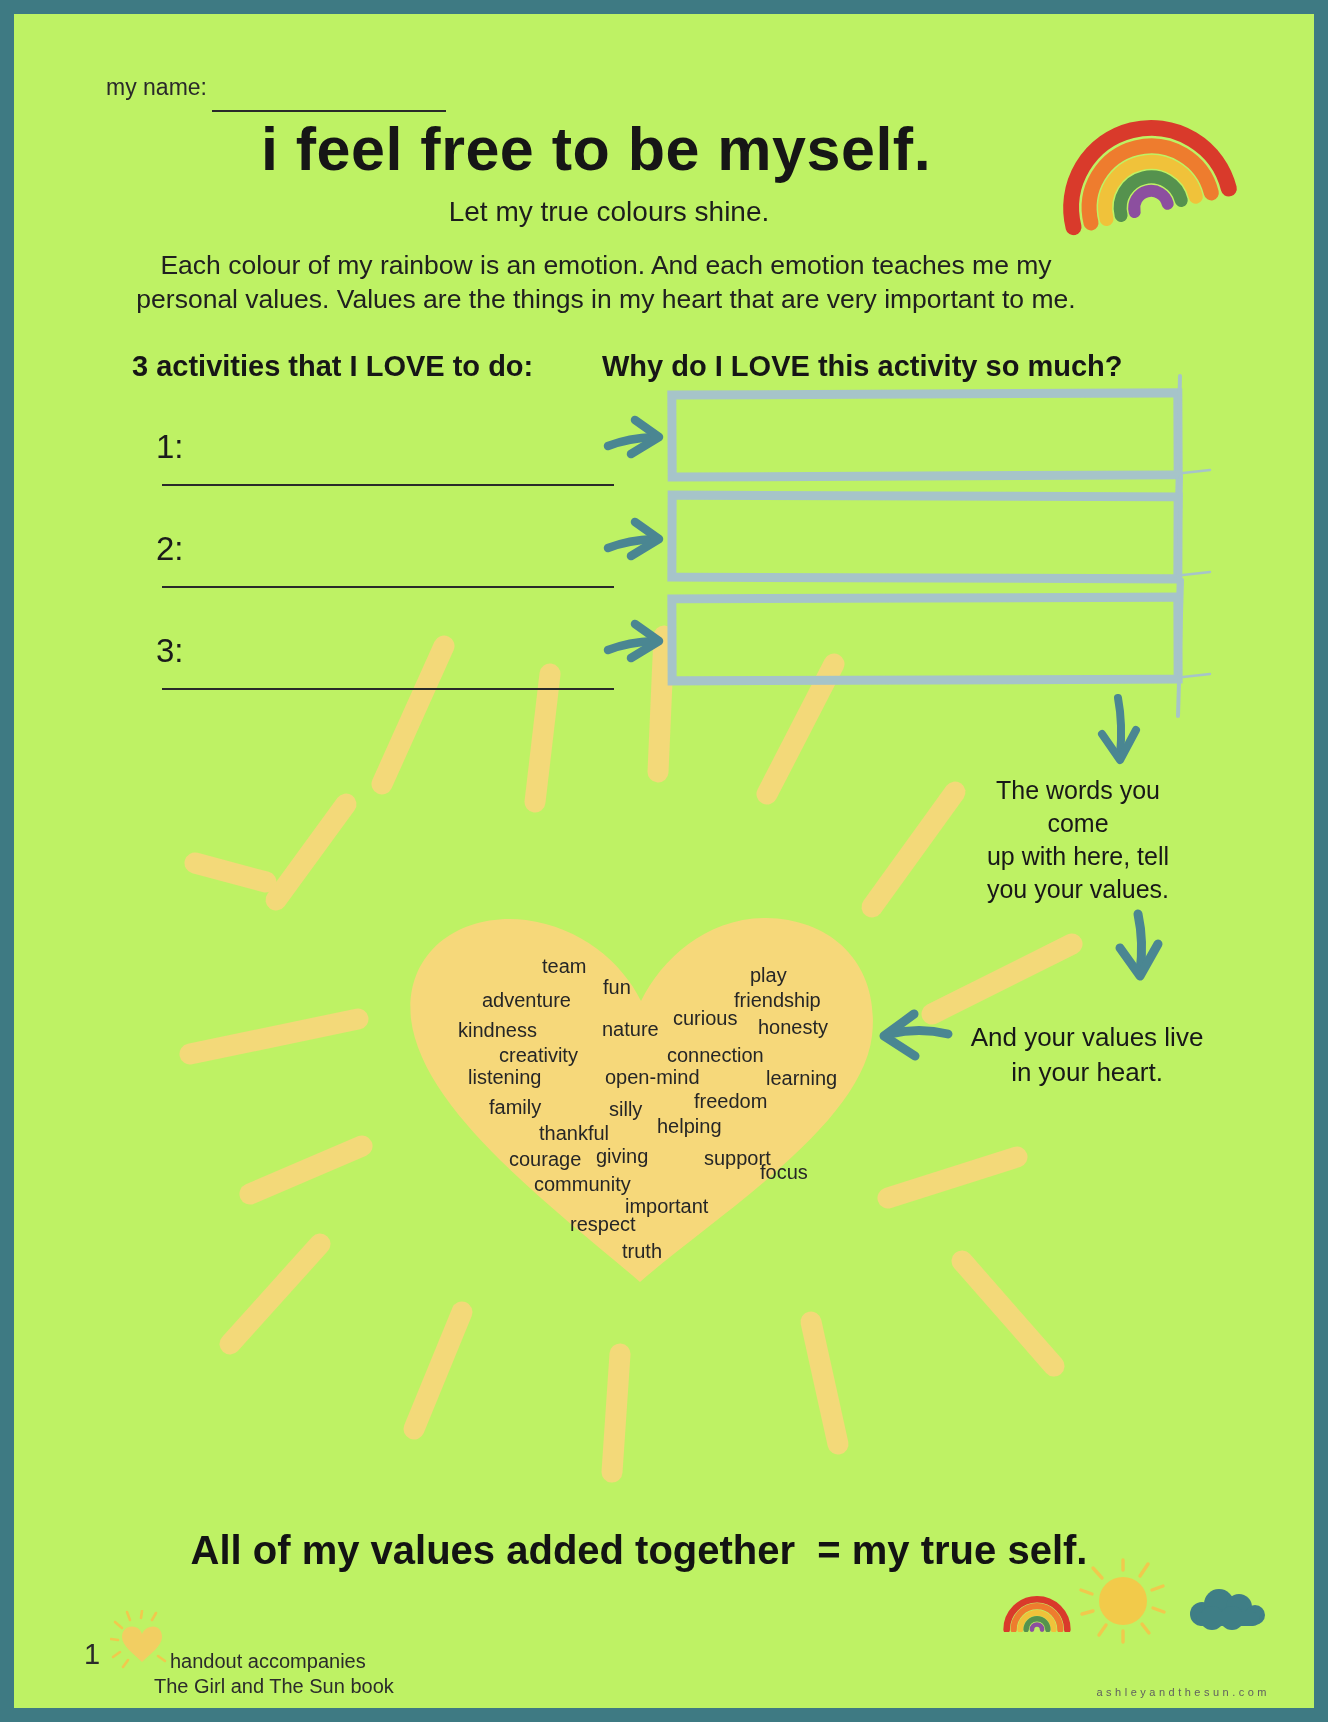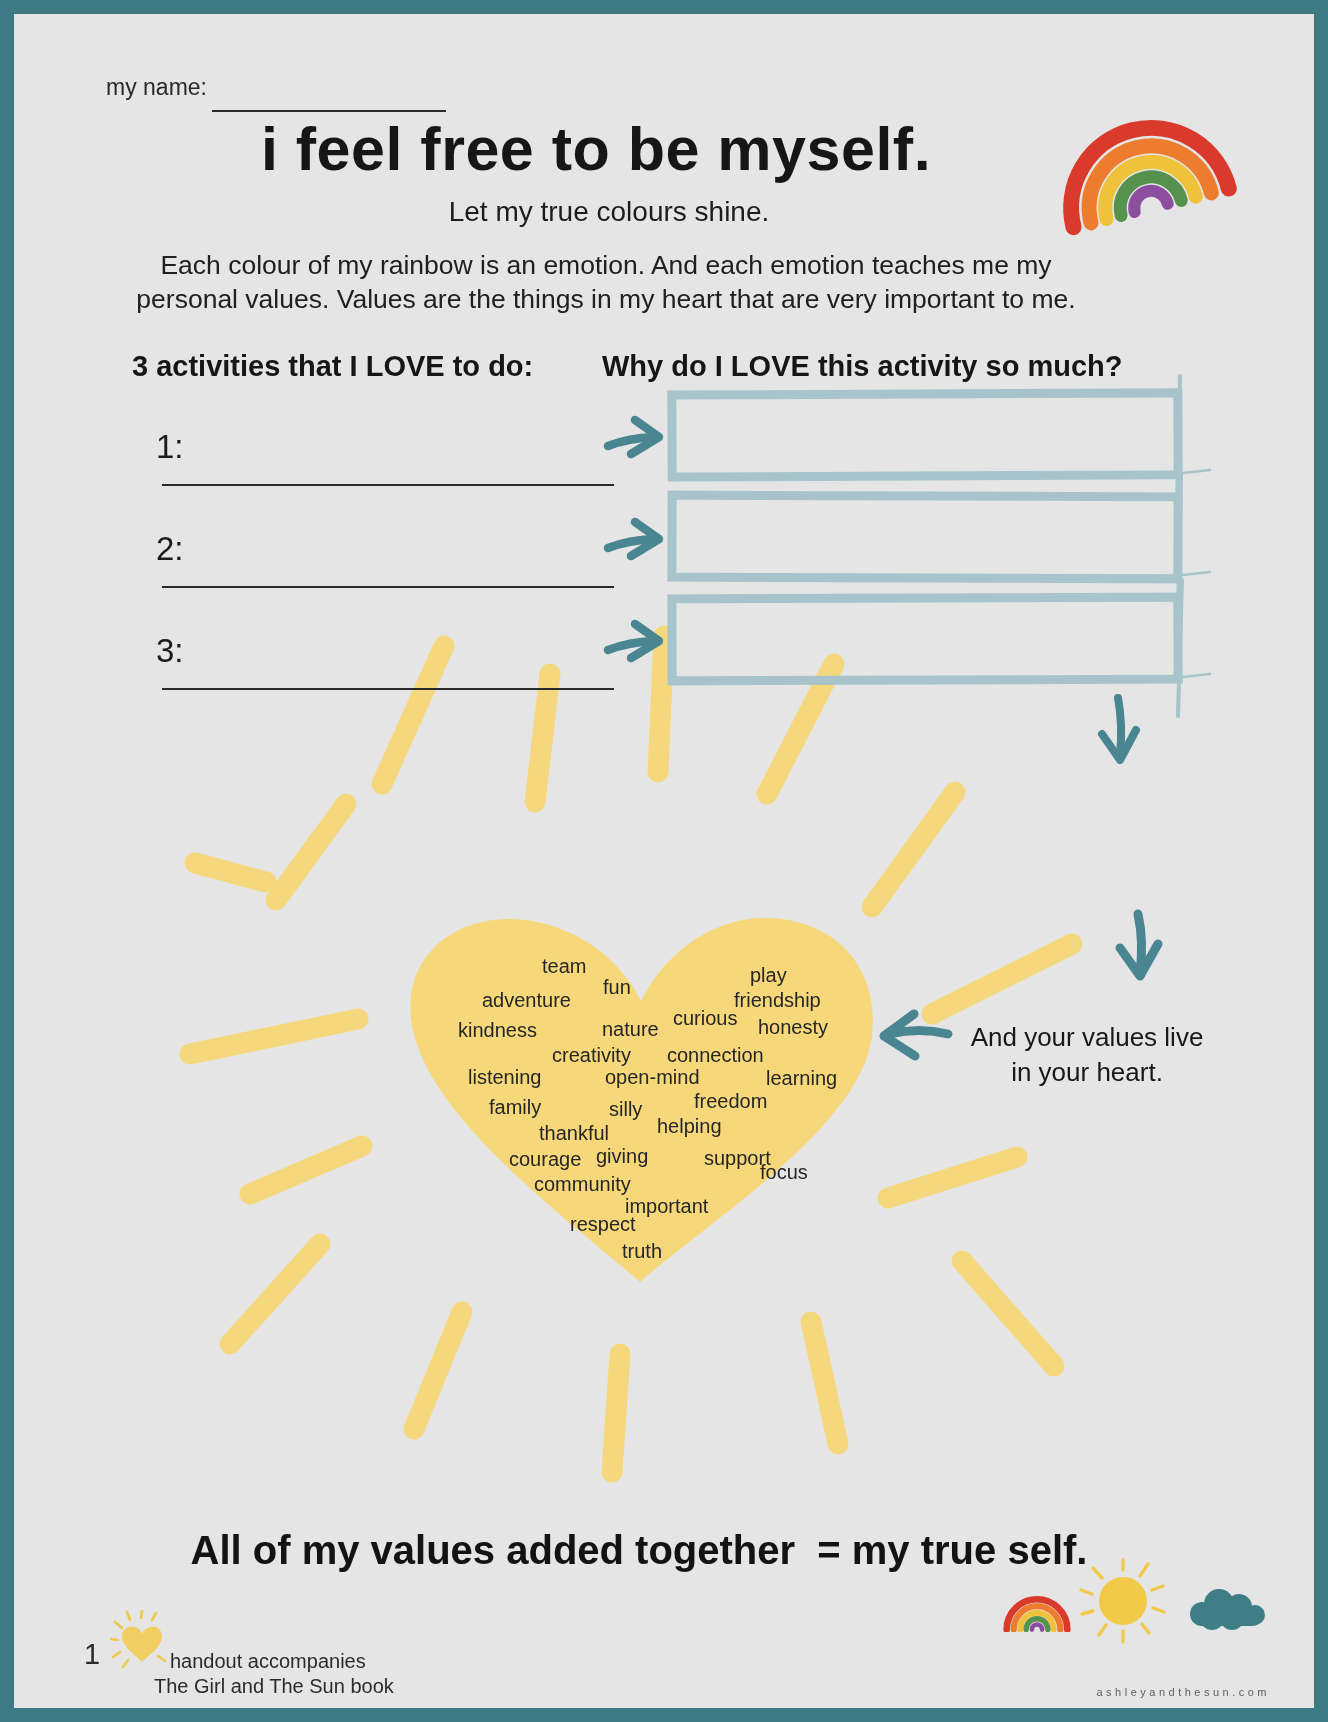--- a/index.html
+++ b/index.html
@@ -1,20 +1,20 @@
 <!DOCTYPE html>
 <html><head>
 <meta charset="utf-8">
 <style>
   html,body{margin:0;padding:0;background:#ffffff;}
   .page{
     position:relative;
     width:1328px;height:1722px;
     box-sizing:border-box;
-    background:#e5e5e5;
+    background:#bef264;
     border:14px solid #3e7a83;
     font-family:"Liberation Sans", sans-serif;
     color:#1d1d1d;
     overflow:hidden;
   }
   .abs{position:absolute;}
   .art{position:absolute;left:0;top:0;width:1328px;height:1722px;z-index:0;pointer-events:none;}
   .txt{z-index:2;}
   .name-label{left:92px;top:60px;font-size:23px;color:#2a2a2a;}
   .name-line{left:198px;top:96px;width:234px;height:2px;background:#2a2a2a;}
@@ -139,35 +139,40 @@
   <div class="abs overlay" style="left:148px;top:538px;width:452px;height:34px;"></div>
 
   <div class="abs txt row-label" style="top:618px;">3:</div>
   <div class="abs u-line" style="top:674px;"></div>
   <div class="abs overlay" style="left:148px;top:640px;width:452px;height:34px;"></div>
 
   <div class="abs overlay" style="left:656px;top:378px;width:510px;height:86px;"></div>
   <div class="abs overlay" style="left:656px;top:480px;width:510px;height:86px;"></div>
   <div class="abs overlay" style="left:656px;top:582px;width:510px;height:86px;"></div>
 
+  <div class="abs txt note1">
+    <div>The words you come</div>
+    <div>up with here, tell</div>
+    <div>you your values.</div>
+  </div>
   <div class="abs txt note2">
     <div>And your values live</div>
     <div>in your heart.</div>
   </div>
 
   <span class="abs hword" style="left:528px;top:941px;">team</span>
   <span class="abs hword" style="left:589px;top:962px;">fun</span>
   <span class="abs hword" style="left:736px;top:950px;">play</span>
   <span class="abs hword" style="left:468px;top:975px;">adventure</span>
   <span class="abs hword" style="left:720px;top:975px;">friendship</span>
   <span class="abs hword" style="left:659px;top:993px;">curious</span>
   <span class="abs hword" style="left:444px;top:1005px;">kindness</span>
   <span class="abs hword" style="left:588px;top:1004px;">nature</span>
   <span class="abs hword" style="left:744px;top:1002px;">honesty</span>
-  <span class="abs hword" style="left:538px;top:1030px;">creativity</span>
+  <span class="abs hword" style="left:485px;top:1030px;">creativity</span>
   <span class="abs hword" style="left:653px;top:1030px;">connection</span>
   <span class="abs hword" style="left:454px;top:1052px;">listening</span>
   <span class="abs hword" style="left:591px;top:1052px;">open-mind</span>
   <span class="abs hword" style="left:752px;top:1053px;">learning</span>
   <span class="abs hword" style="left:680px;top:1076px;">freedom</span>
   <span class="abs hword" style="left:475px;top:1082px;">family</span>
   <span class="abs hword" style="left:595px;top:1084px;">silly</span>
   <span class="abs hword" style="left:746px;top:1099px;margin-top:48px;">focus</span>
   <span class="abs hword" style="left:525px;top:1108px;">thankful</span>
   <span class="abs hword" style="left:643px;top:1101px;">helping</span>

